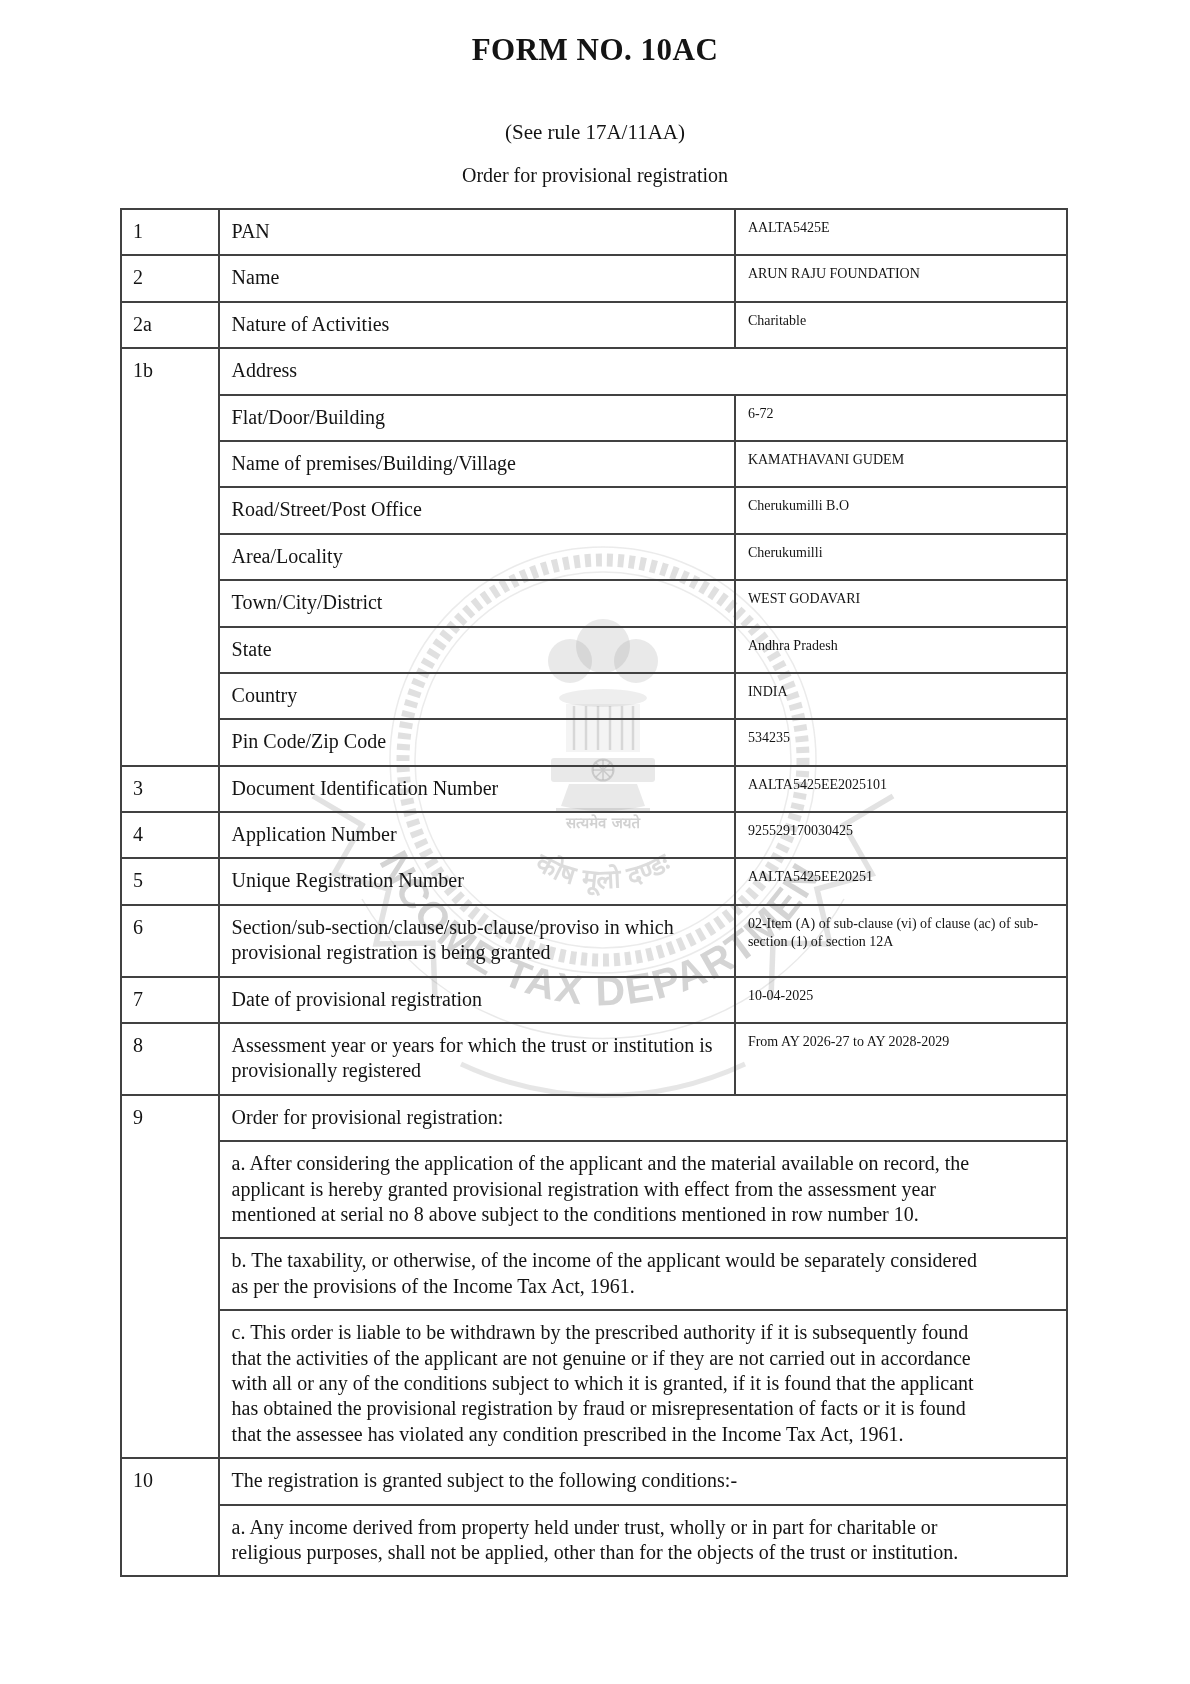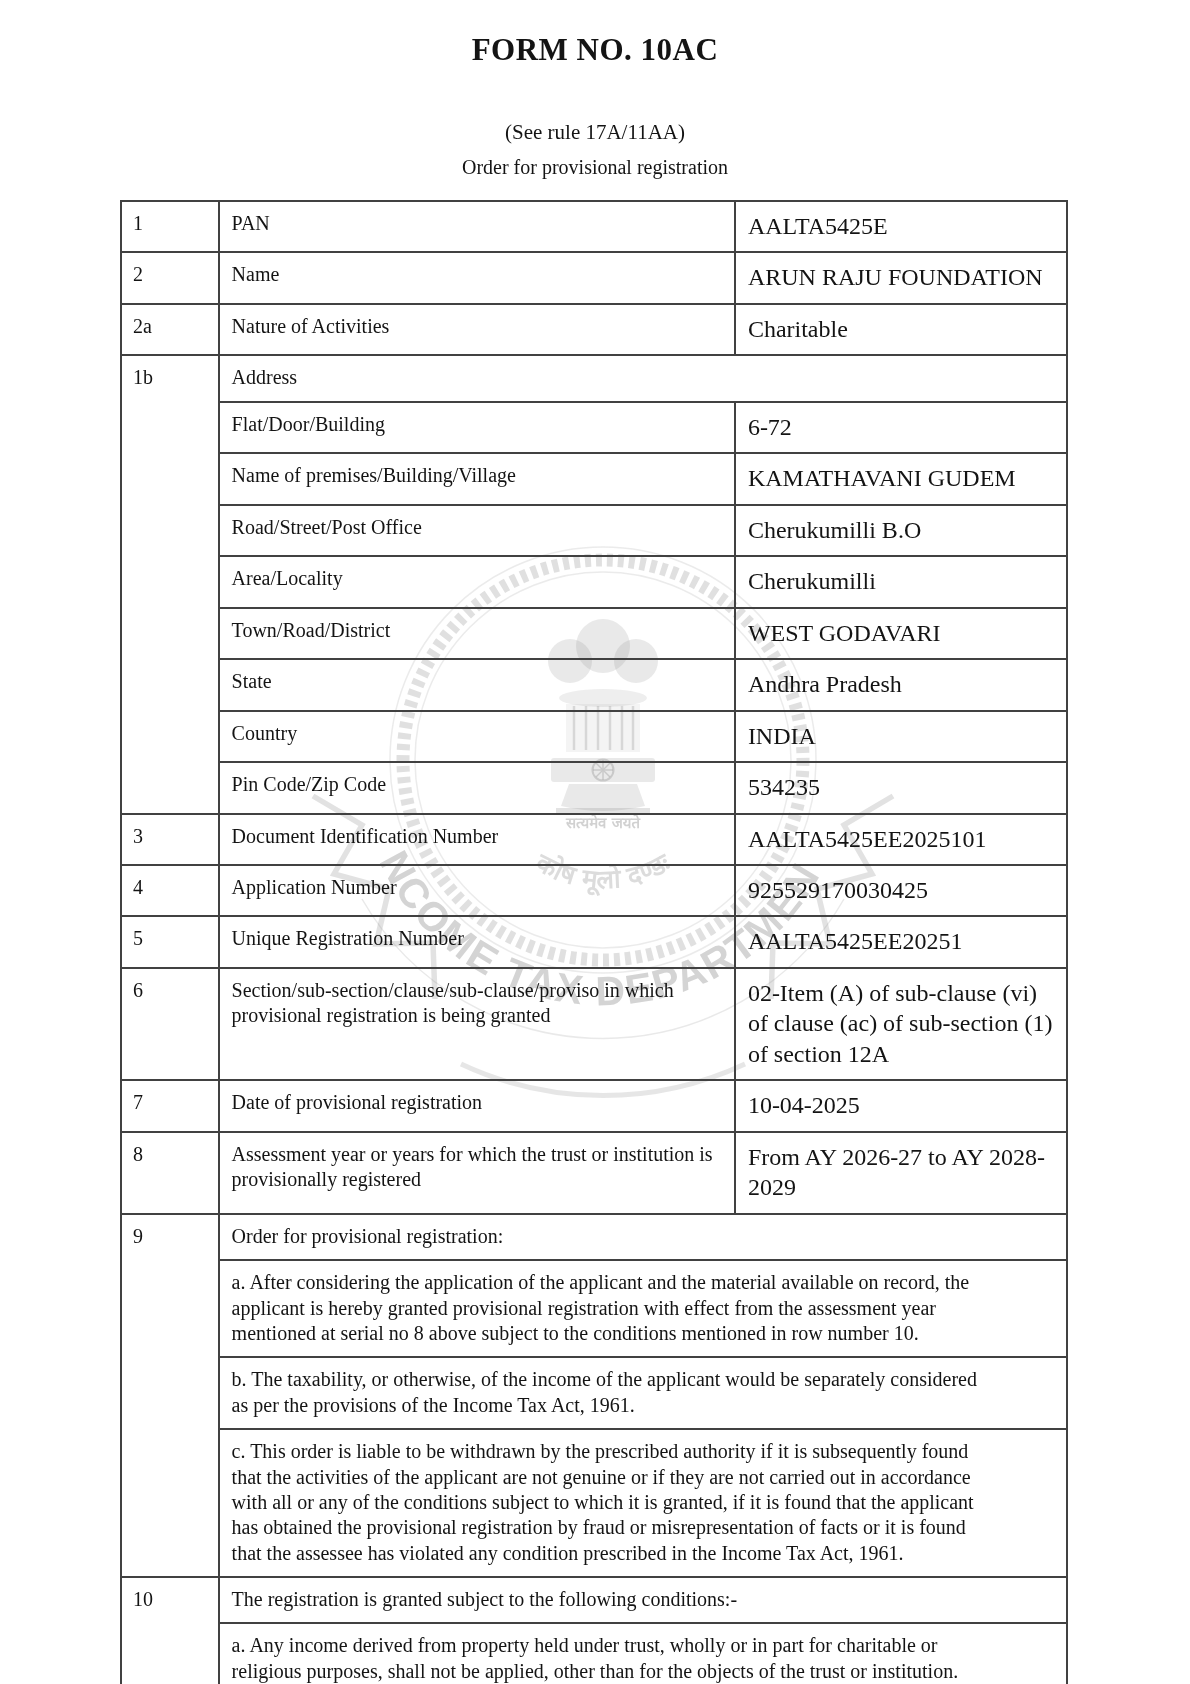--- a/index.html
+++ b/index.html
@@ -9,41 +9,41 @@
     font-family:"Liberation Serif", serif;
     color:#141414;
     position:relative;
     overflow:hidden;
   }
   .page-header{text-align:center;padding-top:32px;}
   .form-title{
     font-size:31px;font-weight:bold;letter-spacing:.5px;margin:0;
   }
   .rule-ref{font-size:21px;margin-top:52px;}
-  .order-subtitle{font-size:20px;margin-top:11px;}
+  .order-subtitle{font-size:20px;margin-top:19px;}
 
   .form-table{
     position:relative;z-index:2;
     margin:21px auto 0 120px;
     border-collapse:collapse;
     table-layout:fixed;
     width:948px;
     background:transparent;
   }
   .form-table td{
     border:2px solid #414141;
     vertical-align:top;
     padding:9px 12px 10px 12px;
     font-size:20px;
     line-height:1.27;
     background:transparent;
     word-wrap:break-word;
   }
   .form-table td.num{padding-left:11px;}
-  .form-table td.val{font-size:24px;}
+  .form-table td.val{font-size:14px;}
   .form-table td.para{padding-right:84px;}
   col.c-num{width:97px;}
   col.c-label{width:513px;}
   col.c-val{width:330px;}
 
   .watermark{
     position:absolute;left:253px;top:518px;z-index:1;
     width:700px;height:640px;
     pointer-events:none;
   }
@@ -149,21 +149,21 @@
     </tr>
     <tr>
       <td>Road/Street/Post Office</td>
       <td class="val">Cherukumilli B.O</td>
     </tr>
     <tr>
       <td>Area/Locality</td>
       <td class="val">Cherukumilli</td>
     </tr>
     <tr>
-      <td>Town/Road/District</td>
+      <td>Town/City/District</td>
       <td class="val">WEST GODAVARI</td>
     </tr>
     <tr>
       <td>State</td>
       <td class="val">Andhra Pradesh</td>
     </tr>
     <tr>
       <td>Country</td>
       <td class="val">INDIA</td>
     </tr>

